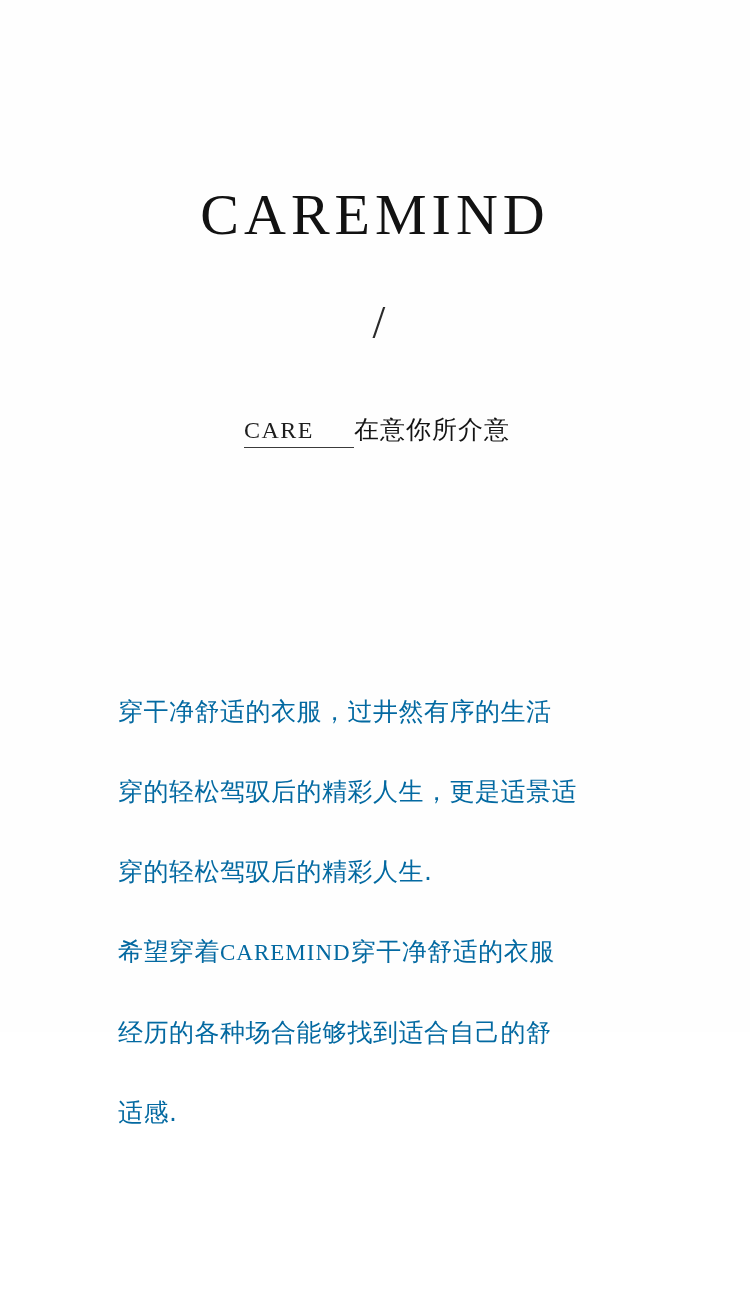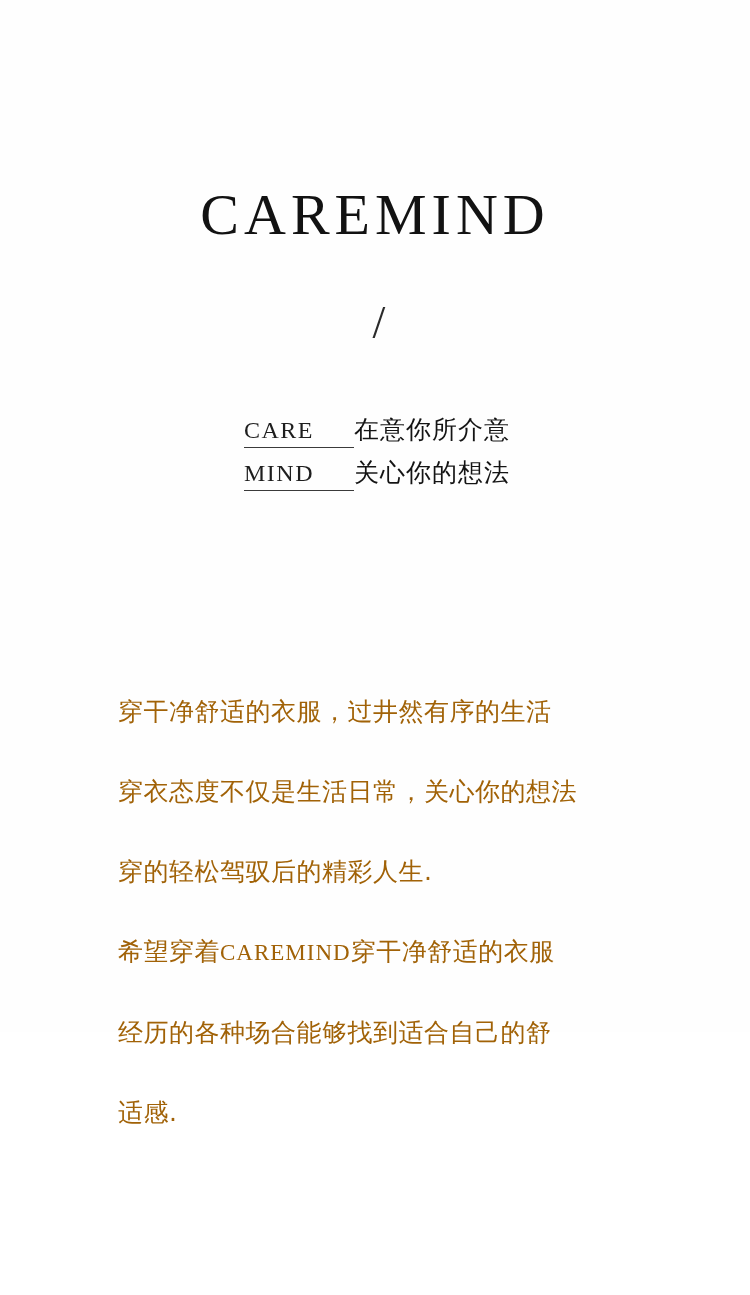--- a/index.html
+++ b/index.html
@@ -98,21 +98,21 @@
   .body-copy {
     position: absolute;
     top: 672px;
     left: 118px;
     width: 520px;
   }
   .copy-line {
     font-family: "DejaVu Sans", sans-serif;
     font-size: 25px;
     letter-spacing: 0.5px;
-    color: #a16207;
+    color: #0369a1;
     line-height: 80px;
     white-space: nowrap;
   }
   .copy-line .en {
     font-family: "Liberation Serif", serif;
     font-size: 23px;
     letter-spacing: 1px;
   }
 </style>
 </head>
@@ -126,29 +126,25 @@
 
   <div class="slash">
     <span>/</span>
   </div>
 
   <div class="taglines">
     <div class="tag-row">
       <div class="tag-en">CARE</div>
       <div class="tag-cn">在意你所介意</div>
     </div>
-    <div class="tag-row">
-      <div class="tag-en">MIND</div>
-      <div class="tag-cn">关心你的想法</div>
-    </div>
   </div>
 
   <div class="body-copy">
     <div class="copy-line">穿干净舒适的衣服，过井然有序的生活</div>
-    <div class="copy-line">穿衣态度不仅是生活日常，关心你的想法</div>
+    <div class="copy-line">穿的轻松驾驭后的精彩人生，更是适景适</div>
     <div class="copy-line">穿的轻松驾驭后的精彩人生.</div>
 
     <div class="copy-line"><span>希望穿着</span><span class="en">CAREMIND</span><span>穿干净舒适的衣服</span></div>
     <div class="copy-line">经历的各种场合能够找到适合自己的舒</div>
     <div class="copy-line">适感.</div>
   </div>
 
 </div>
 
 </body></html>

